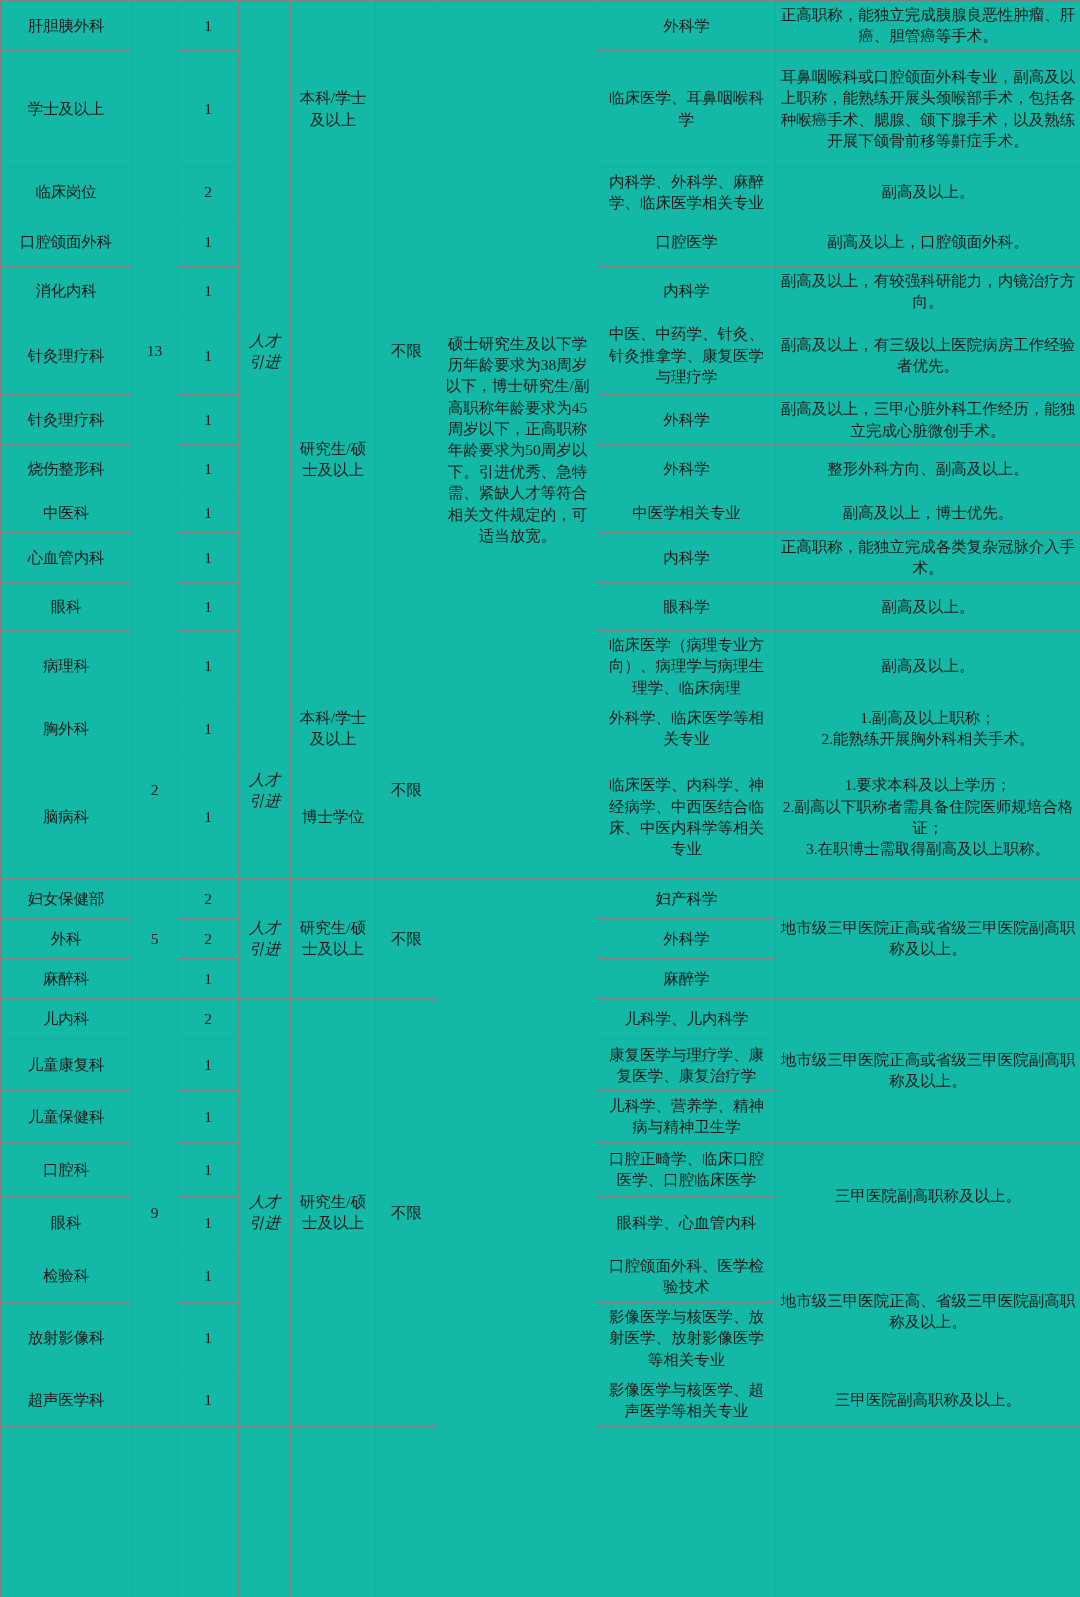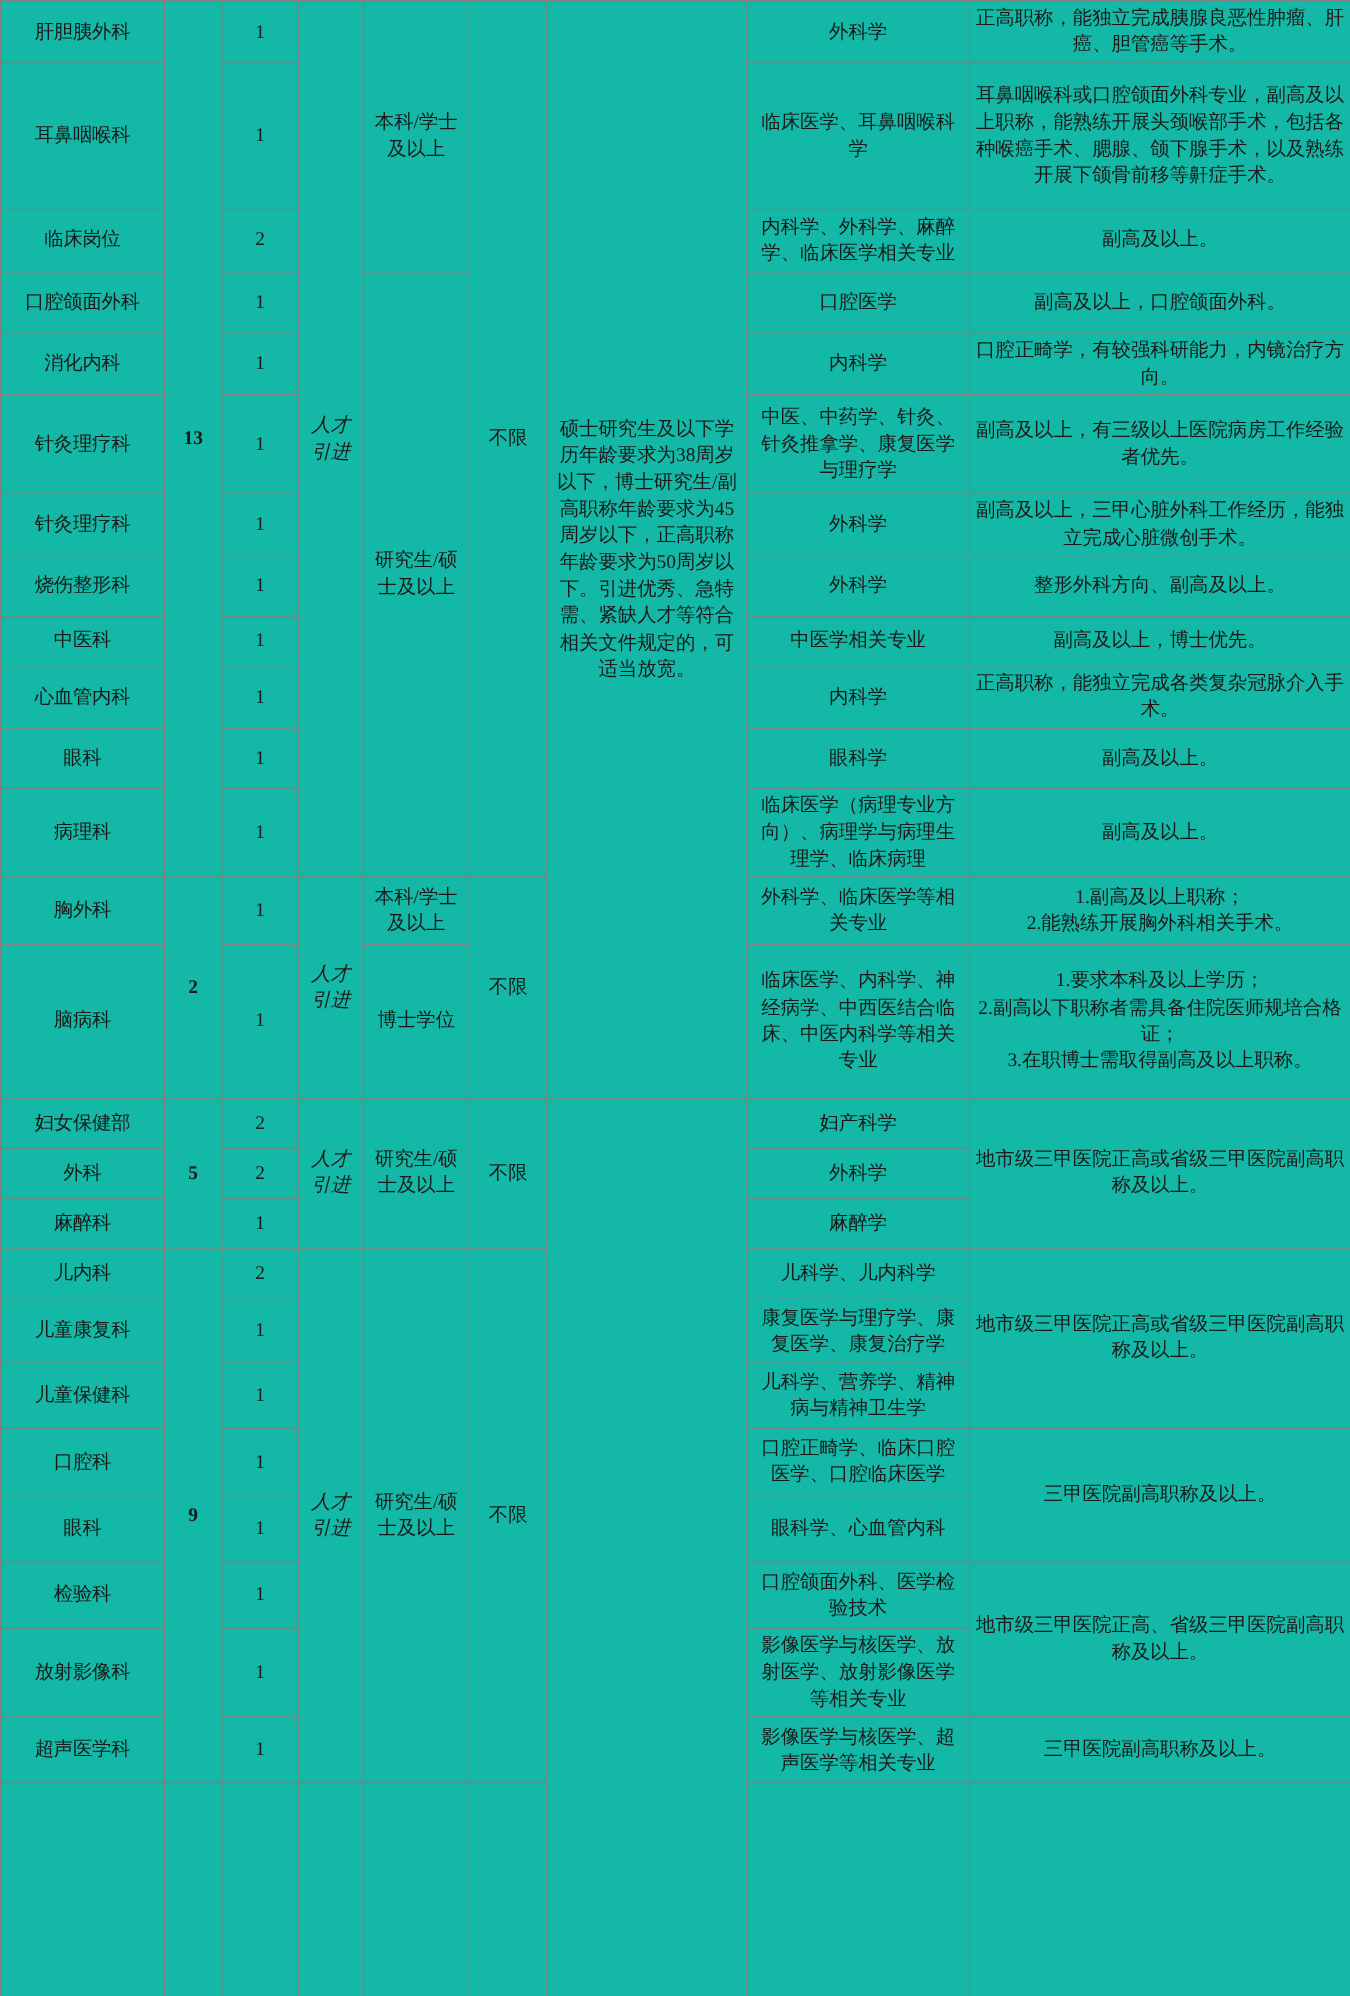--- a/index.html
+++ b/index.html
@@ -28,21 +28,21 @@
     border: 1px solid #808080;
     font-size: 15.5px;
     line-height: 1.38;
     padding: 3px 4px;
     text-align: center;
     vertical-align: middle;
     word-break: break-all;
     overflow: hidden;
   }
   td.dept       { width: 131px; }
-  td.subtotal   { width: 46px; font-weight: bold;  }
+  td.subtotal   { width: 46px;  }
   td.count      { width: 61px;  }
   td.mode       { width: 52px; font-style: italic;  }
   td.degree     { width: 85px;  }
   td.political  { width: 62px;  }
   td.age        { width: 160px; }
   td.major      { width: 178px; }
   td.reqs       { width: 305px; }
 
   td.age-cell {
     font-size: 15px;
@@ -86,21 +86,21 @@
   <td class="count num">1</td>
   <td class="mode" rowspan="12">人才引进</td>
   <td class="degree" rowspan="3">本科/学士及以上</td>
   <td class="political" rowspan="12">不限</td>
   <td class="age age-cell" rowspan="14">硕士研究生及以下学历年龄要求为38周岁以下，博士研究生/副高职称年龄要求为45周岁以下，正高职称年龄要求为50周岁以下。引进优秀、急特需、紧缺人才等符合相关文件规定的，可适当放宽。</td>
   <td class="major">外科学</td>
   <td class="reqs">正高职称，能独立完成胰腺良恶性肿瘤、肝癌、胆管癌等手术。</td>
 </tr>
 
 <tr style="height:117px">
-  <td class="dept tight">耳鼻咽喉科</td>
+  <td class="dept tight">学士及以上</td>
   <td class="count num">1</td>
   <td class="major">临床医学、耳鼻咽喉科学</td>
   <td class="reqs">耳鼻咽喉科或口腔颌面外科专业，副高及以上职称，能熟练开展头颈喉部手术，包括各种喉癌手术、腮腺、颌下腺手术，以及熟练开展下颌骨前移等鼾症手术。</td>
 </tr>
 
 <tr style="height:48px">
   <td class="dept tight">临床岗位</td>
   <td class="count num">2</td>
   <td class="major">内科学、外科学、麻醉学、临床医学相关专业</td>
   <td class="reqs">副高及以上。</td>
@@ -111,21 +111,21 @@
   <td class="count num">1</td>
   <td class="degree" rowspan="9">研究生/硕士及以上</td>
   <td class="major">口腔医学</td>
   <td class="reqs">副高及以上，口腔颌面外科。</td>
 </tr>
 
 <tr style="height:49px">
   <td class="dept tight">消化内科</td>
   <td class="count num">1</td>
   <td class="major">内科学</td>
-  <td class="reqs">口腔正畸学，有较强科研能力，内镜治疗方向。</td>
+  <td class="reqs">副高及以上，有较强科研能力，内镜治疗方向。</td>
 </tr>
 
 <tr style="height:79px">
   <td class="dept tight">针灸理疗科</td>
   <td class="count num">1</td>
   <td class="major">中医、中药学、针灸、针灸推拿学、康复医学与理疗学</td>
   <td class="reqs">副高及以上，有三级以上医院病房工作经验者优先。</td>
 </tr>
 
 <tr style="height:48px">

